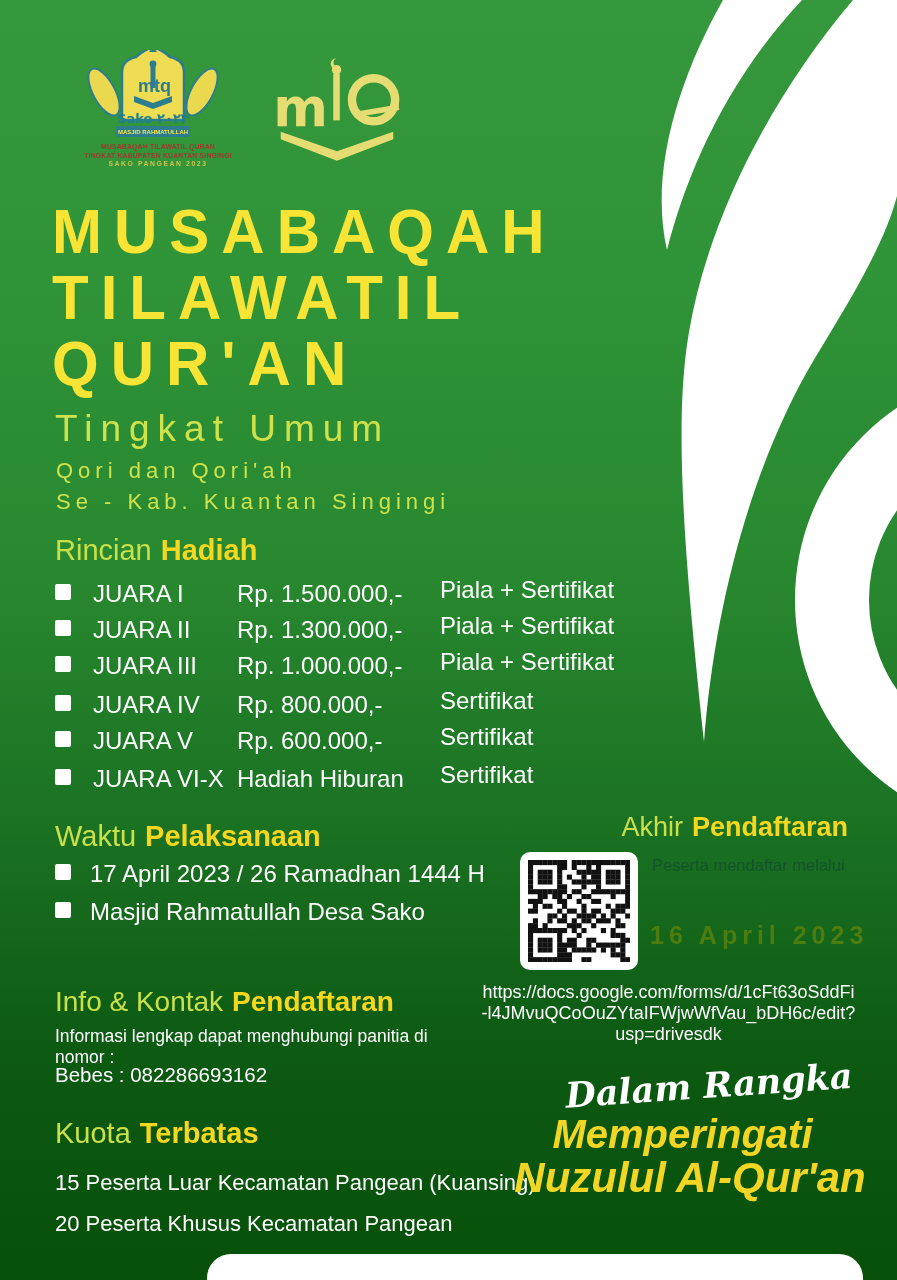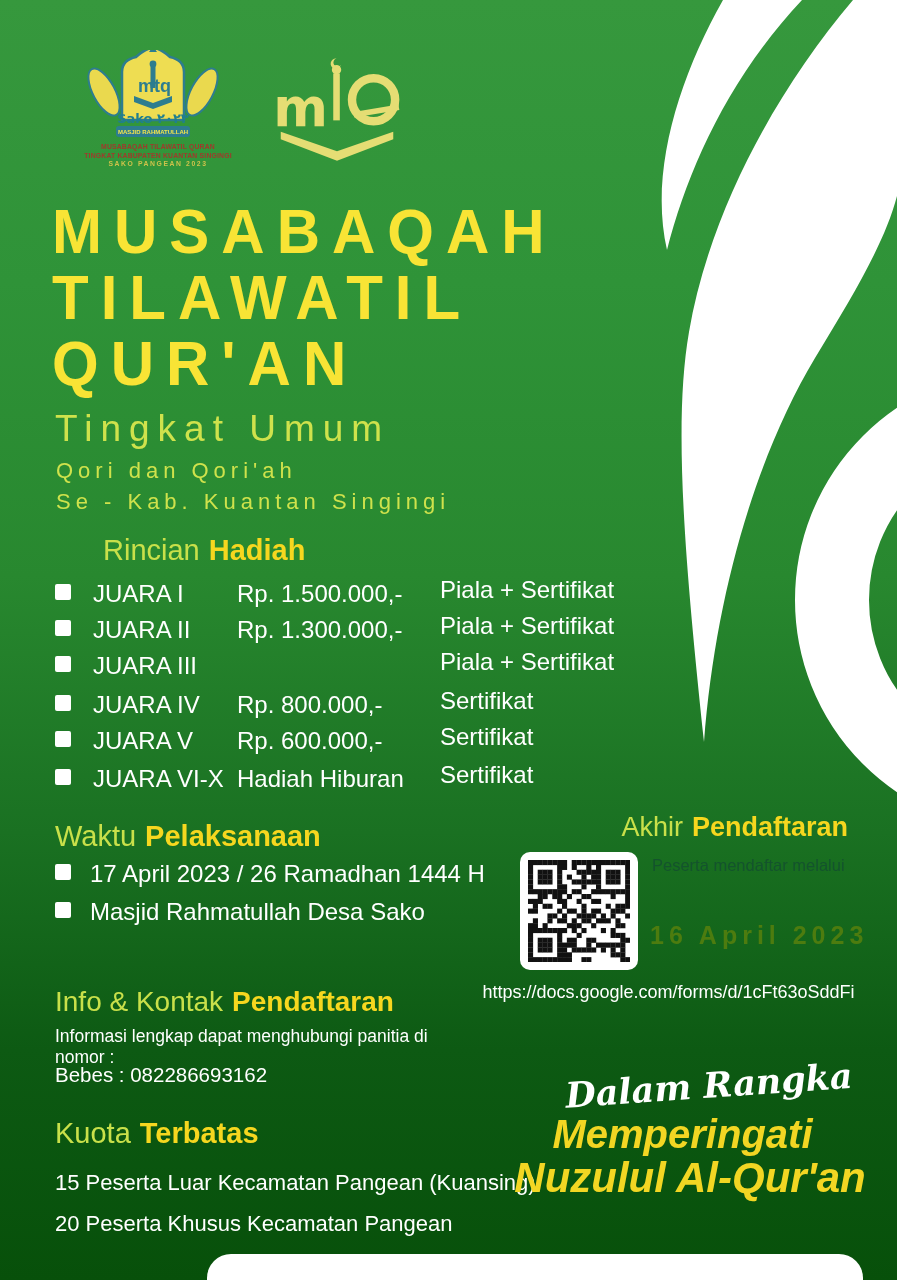--- a/index.html
+++ b/index.html
@@ -28,21 +28,21 @@
   #t1{top:198px;} #t2{top:264px;} #t3{top:330px;}
 
   .subtitle{left:55px;top:408px;color:#cfe24c;font-size:37px;letter-spacing:8px;white-space:nowrap;}
   .subline{left:56px;color:#cfe24c;font-size:22px;letter-spacing:5px;white-space:nowrap;}
   #sub1{top:458px;} #sub2{top:489px;}
 
   .sec-head{font-size:29px;white-space:nowrap;}
   .sec-head .lt{color:#c9e04a;font-weight:normal;}
   .sec-head .bd{color:#f6d71f;font-weight:bold;margin-left:9px;}
 
-  #prizes-head{left:55px;top:534px;margin-left:48px;}
+  #prizes-head{left:55px;top:534px;}
   .prow{position:absolute;left:55px;height:36px;width:640px;color:#fff;font-size:24px;}
   .prow .sq{position:absolute;left:0;top:4px;width:16px;height:16px;background:#fff;border-radius:2px;}
   .prow .rank{position:absolute;left:38px;top:0;white-space:nowrap;}
   .prow .amt{position:absolute;left:182px;top:0;white-space:nowrap;}
   .prow .rew{position:absolute;left:385px;top:-4px;white-space:nowrap;}
   #pr0{top:580px;} #pr1{top:616px;} #pr2{top:652px;} #pr3{top:691px;} #pr4{top:727px;} #pr5{top:765px;}
 
   #schedule-head{left:55px;top:820px;}
   .srow{position:absolute;left:55px;width:520px;color:#fff;font-size:24px;}
   .srow .sq{position:absolute;left:0;top:4px;width:16px;height:16px;background:#fff;border-radius:2px;}
@@ -136,20 +136,21 @@
 </div>
 <div id="pr1" class="prow">
   <span class="sq"></span>
   <span class="rank">JUARA II</span>
   <span class="amt">Rp. 1.300.000,-</span>
   <span class="rew">Piala + Sertifikat</span>
 </div>
 <div id="pr2" class="prow">
   <span class="sq"></span>
   <span class="rank">JUARA III</span>
+  <span class="amt">Rp. 1.000.000,-</span>
   <span class="rew">Piala + Sertifikat</span>
 </div>
 <div id="pr3" class="prow">
   <span class="sq"></span>
   <span class="rank">JUARA IV</span>
   <span class="amt">Rp. 800.000,-</span>
   <span class="rew">Sertifikat</span>
 </div>
 <div id="pr4" class="prow">
   <span class="sq"></span>
@@ -423,20 +424,21 @@
         <rect x="96.19" y="96.19" width="5.06" height="5.06"></rect>
       </g>
     </svg>
 </div>
 <div class="abs reg-note">
   <div>Peserta mendaftar melalui</div>
 </div>
 <div id="deadline" class="abs">16 April 2023</div>
 <div class="abs reg-url">
   <div>https://docs.google.com/forms/d/1cFt63oSddFi</div>
+  <div>-l4JMvuQCoOuZYtaIFWjwWfVau_bDH6c/edit?usp=drivesdk</div>
 </div>
 
 <div id="contact-head" class="abs sec-head">
   <span class="lt">Info &amp; Kontak</span><span class="bd">Pendaftaran</span>
 </div>
 <div class="abs contact-body">
   <div>Informasi lengkap dapat menghubungi panitia di</div>
   <div>nomor :</div>
 </div>
 <div id="phone" class="abs">Bebes : 082286693162</div>

